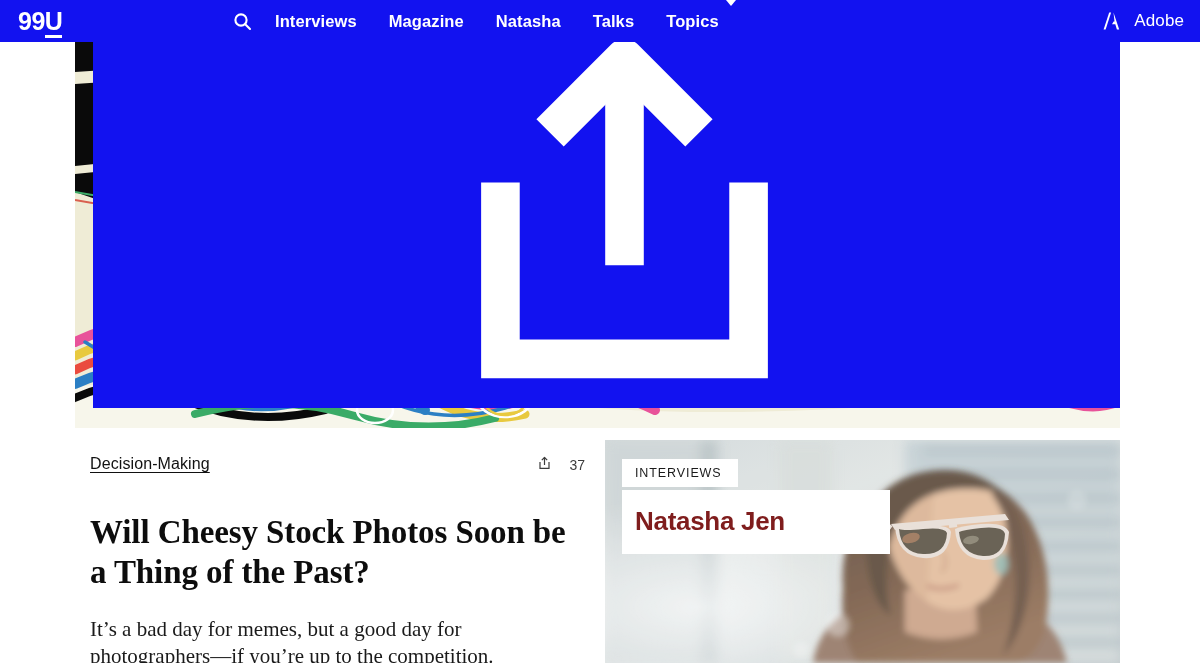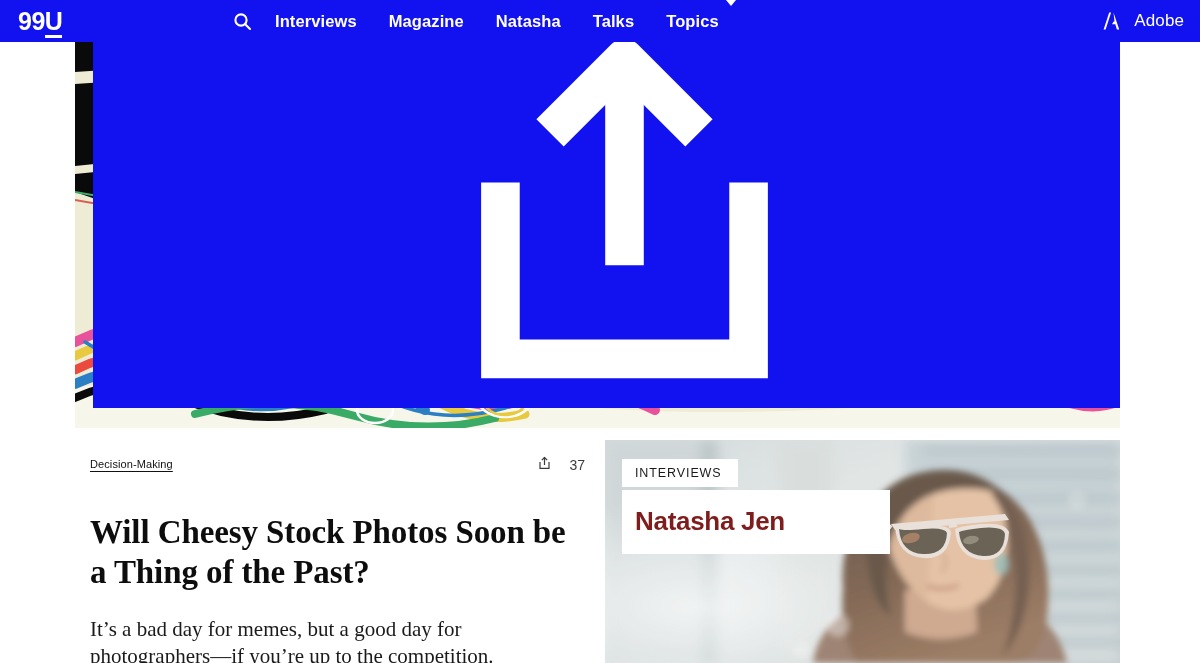--- a/index.html
+++ b/index.html
@@ -154,21 +154,21 @@
   }
 
   .art-top {
     display: flex;
     align-items: flex-start;
     justify-content: space-between;
     height: 22px;
   }
 
   .kicker {
-    font-size: 11px;
+    font-size: 16px;
     font-weight: 400;
     color: #111111;
     text-decoration: underline;
     text-underline-offset: 3px;
     letter-spacing: 0.1px;
     cursor: pointer;
     line-height: 20px;
   }
 
   .share-count {

